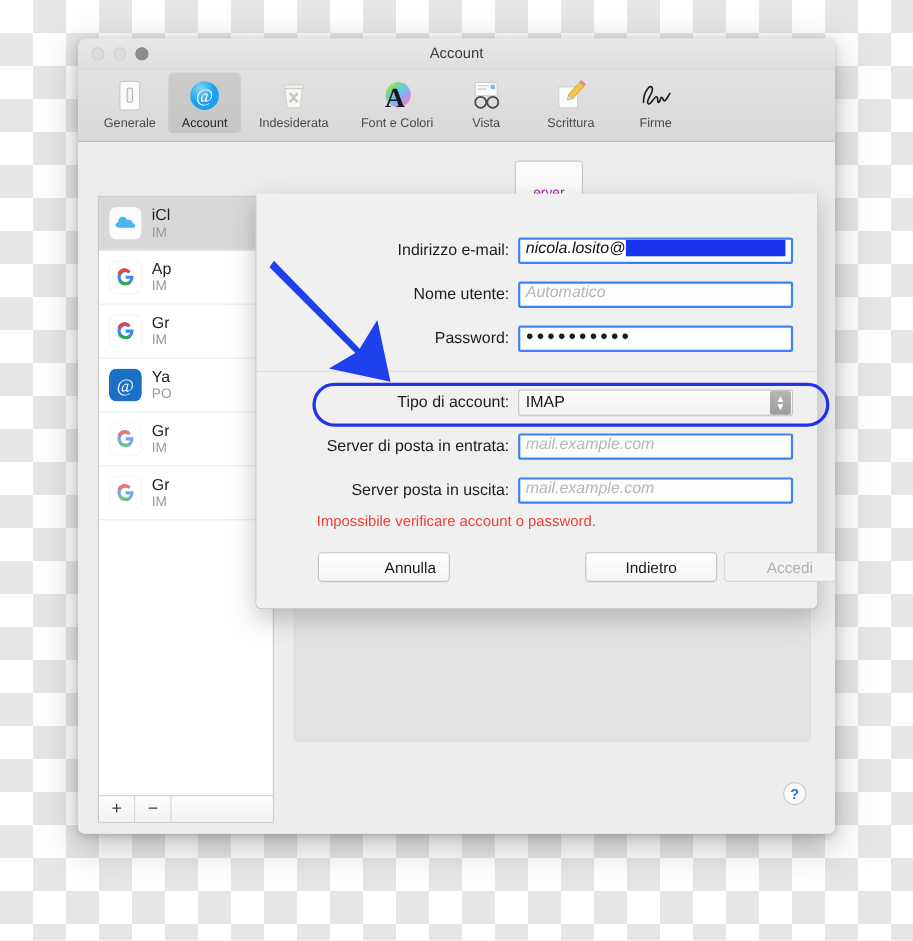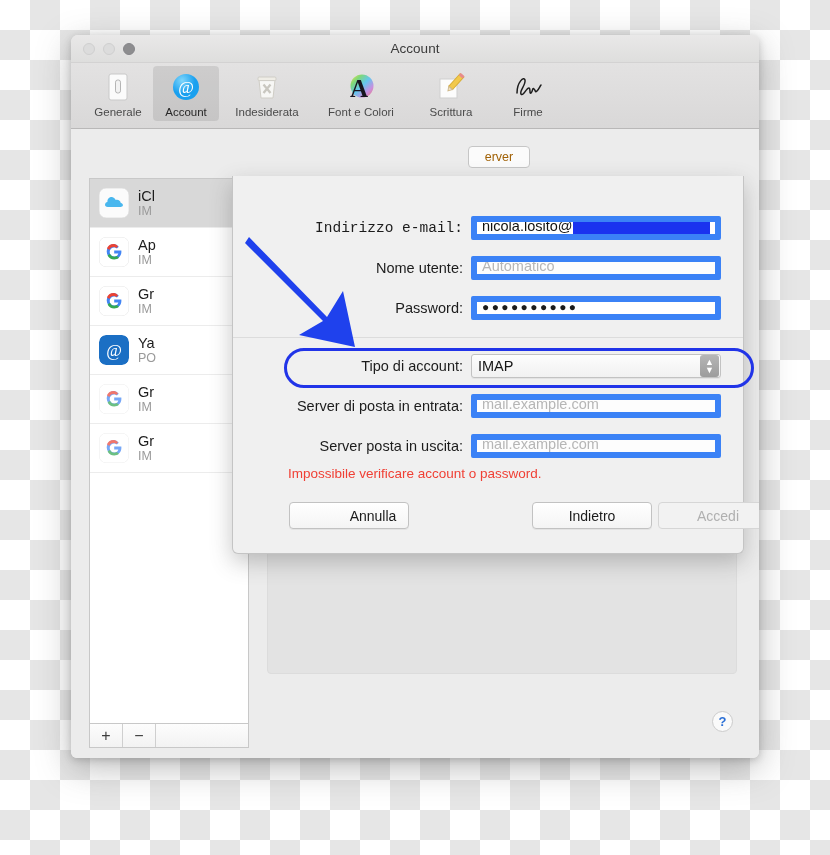--- a/index.html
+++ b/index.html
@@ -130,22 +130,22 @@
     left: 190px; top: 34px; right: 22px; bottom: 60px;
     background: #ececec;
   }
   .tabstrip {
     position: absolute; left: 0; top: -18px; width: 100%;
     display: flex; justify-content: center; gap: 0;
   }
   .tabchip {
     background: #fbfbfb; border: 1px solid #c6c6c6;
     border-radius: 4px;
-    font-size: 12.5px; color: #a16207;
-    padding: 3px 16px;
+    font-size: 12.5px; color: #a21caf;
+    padding: 21px 16px;
     white-space: nowrap;
   }
   .detbox {
     position: absolute; left: 6px; top: 26px; right: 0; bottom: 24px;
     background: #e3e3e3;
     border: 1px solid #dcdcdc;
     border-radius: 4px;
   }
   .det-row { position: absolute; display: flex; align-items: center; }
   .det-field {
@@ -183,27 +183,28 @@
   }
   .sheet-sep { position: absolute; left: 0; right: 0; top: 161px; height: 1px; background: #dcdcdc; }
 
   .frow { position: absolute; display: flex; align-items: center; }
   .flabel {
     font-size: 14.5px; color: #1c1c1c;
     text-align: right; white-space: nowrap;
   }
   .finput {
     background: #ffffff;
-    border: 6px solid #3b82f6;
+    border: 2px solid #3b82f6;
     border-radius: 2px;
     height: 24px;
-    display: flex; align-items: flex-end;
+    display: flex; align-items: flex-start;
     padding: 0 5px;
     font-size: 14.5px; color: #111;
     overflow: hidden;
+    font-style: italic;
   }
   .finput.ph { color: #b6b6b6; background: #fdfdfd; }
   .redact { flex: 1; height: 15px; background: #1a33ef; margin-left: 1px; }
   .dots { letter-spacing: 2.4px; font-size: 12px; color: #1b1b1b; }
 
   .popup {
     background: linear-gradient(#fdfdfd,#f1f1f1);
     border: 1px solid #c2c2c2;
     border-radius: 3px;
     height: 24px;
@@ -318,20 +319,34 @@
               <stop offset="100%" stop-color="#ef7a6e"></stop>
             </linearGradient>
               </defs>
             <circle cx="17" cy="15" r="11.5" fill="url(#ring)"></circle>
             <text x="14" y="26" font-size="25" font-family="Liberation Serif, serif" font-weight="bold" fill="#17151f" text-anchor="middle">A</text>
           </svg>
         </span>
         <span class="tb-label">Font e Colori</span>
       </div>
 
+      <div class="tb-item">
+        <span class="glyph">
+          <svg width="32" height="32" viewBox="0 0 32 32">
+            <rect x="6" y="4" width="20" height="12" fill="#fbfbfb" stroke="#cdcdcd"></rect>
+            <line x1="8" y1="7" x2="18" y2="7" stroke="#c5c5c5"></line>
+            <line x1="8" y1="10" x2="16" y2="10" stroke="#c5c5c5"></line>
+            <rect x="20" y="6" width="4" height="4" fill="#8fb8d8"></rect>
+            <circle cx="11" cy="22" r="5" fill="none" stroke="#4a4a4a" stroke-width="1.6"></circle>
+            <circle cx="22" cy="22" r="5" fill="none" stroke="#4a4a4a" stroke-width="1.6"></circle>
+            <line x1="16" y1="21" x2="17" y2="21" stroke="#4a4a4a" stroke-width="1.6"></line>
+          </svg>
+        </span>
+        <span class="tb-label">Vista</span>
+      </div>
 
       <div class="tb-item w-med">
         <span class="glyph">
           <svg width="32" height="32" viewBox="0 0 32 32">
             <rect x="5" y="8" width="17" height="19" fill="#fcfcfc" stroke="#cfcfcf"></rect>
             <g transform="rotate(42 21 11)">
               <rect x="18.5" y="2" width="5" height="17" fill="#f2c94c" stroke="#d9ae33"></rect>
               <path d="M18.5 19 L21 23 L23.5 19 Z" fill="#f0e2c0" stroke="#cfb98d"></path>
               <rect x="18.5" y="1" width="5" height="3" fill="#e88b8b"></rect>
             </g>
@@ -475,21 +490,21 @@
       </div>
 
       <div class="helpbtn">?</div>
     </div>
 
     <div id="sheet">
 
       <div class="sheet-sep"></div>
 
       <div class="frow" style="left:0; top:40px; width:100%;">
-        <div class="flabel" style="width:230px;font-family:Liberation Mono, monospace;">Indirizzo e-mail:</div>
+        <div class="flabel" style="width:230px;">Indirizzo e-mail:</div>
         <div class="finput" style="margin-left:8px; width:250px;">
           <span>nicola.losito@</span>
           <span class="redact"></span>
         </div>
       </div>
 
       <div class="frow" style="left:0; top:120px; width:100%;">
         <div class="flabel" style="width:230px;">Password:</div>
         <div class="finput" style="margin-left:8px; width:250px;">
           <span class="dots">●●●●●●●●●●</span>

